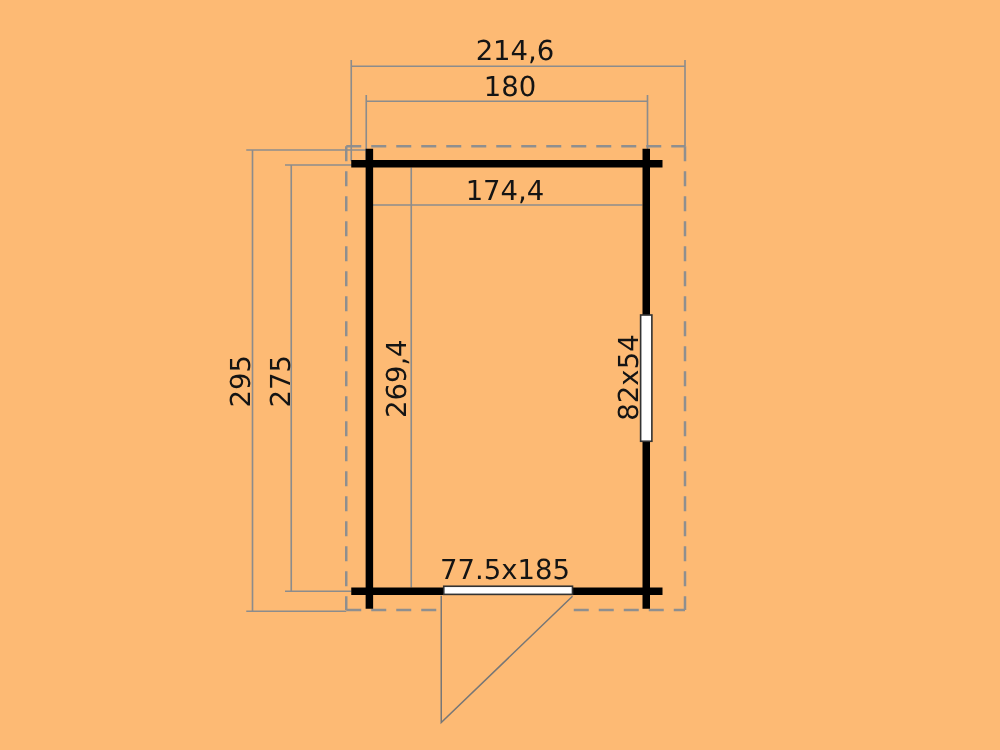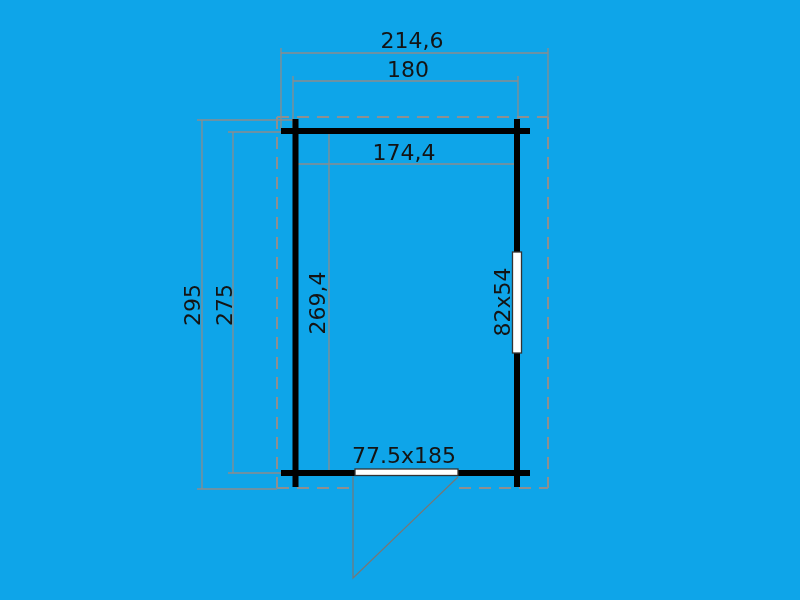--- a/index.html
+++ b/index.html
@@ -4,21 +4,21 @@
 <style>
   html, body {
     margin: 0;
     padding: 0;
     background: #ffffff;
   }
   #stage {
     position: relative;
     width: 800px;
     height: 600px;
-    background: #0ea5e9;
+    background: #fdba74;
     overflow: hidden;
   }
   svg { display: block; }
   .wall {
     stroke: #000000;
     stroke-width: 6;
     stroke-linecap: butt;
     fill: none;
   }
   .overhang {

